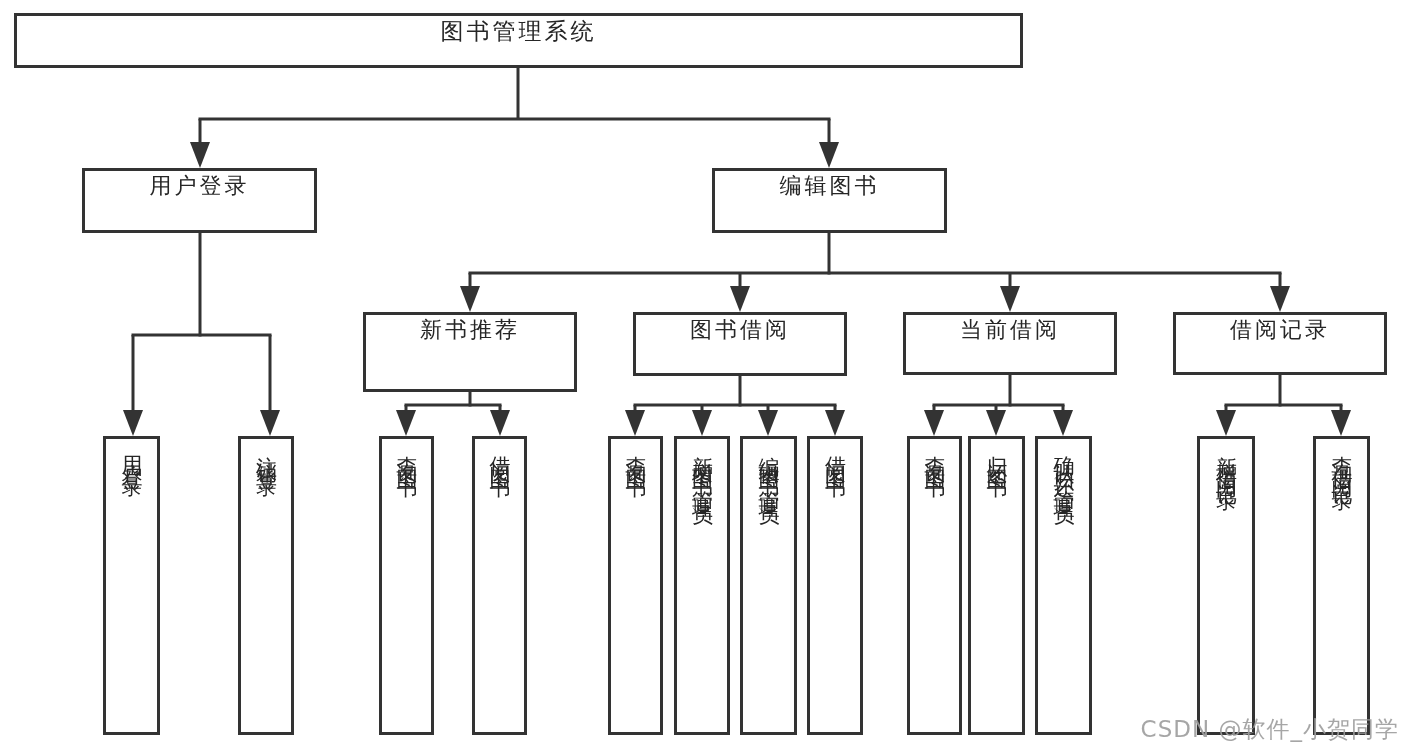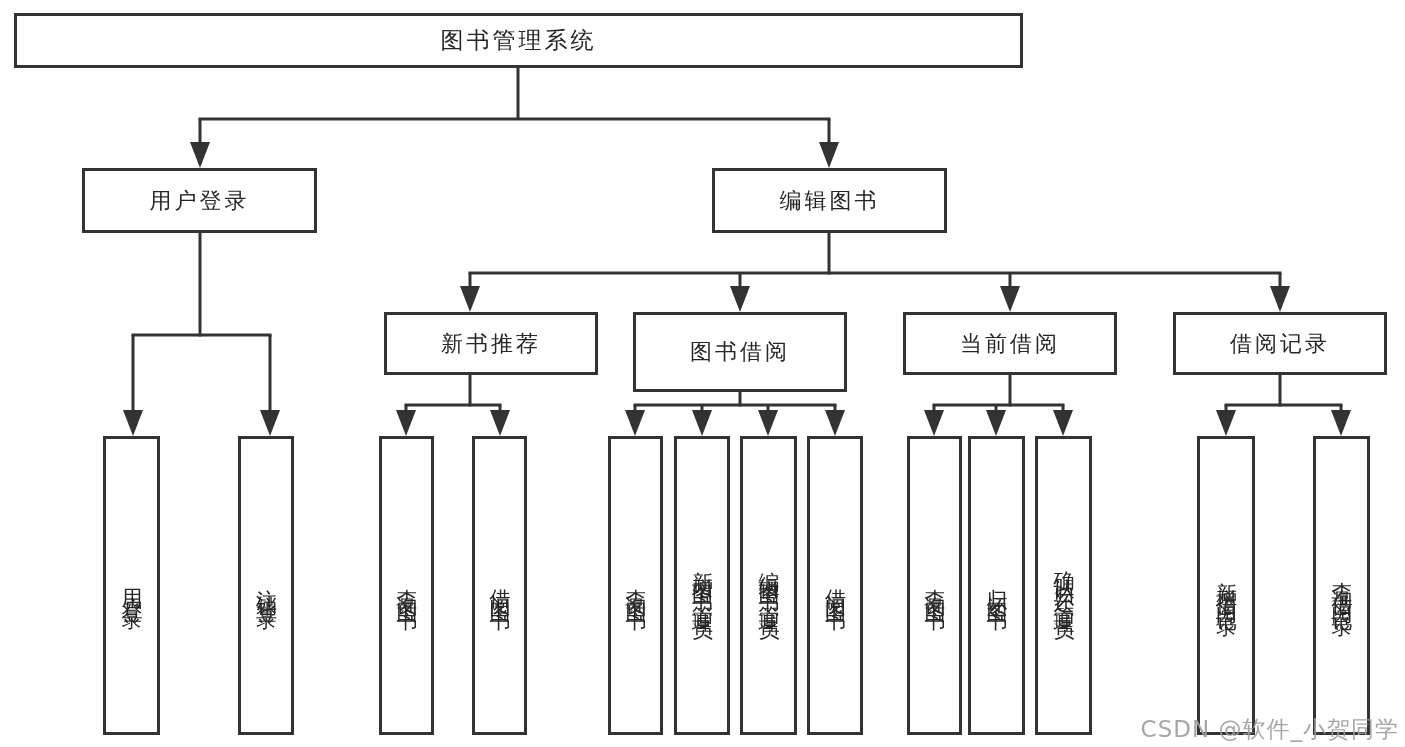--- a/index.html
+++ b/index.html
@@ -5,21 +5,21 @@
   html,body{margin:0;padding:0;background:#ffffff;}
   .canvas{
     position:relative;width:1405px;height:747px;background:#ffffff;
     font-family:"DejaVu Sans","Liberation Sans",sans-serif;overflow:hidden;
   }
   .connectors{position:absolute;left:0;top:0;width:1405px;height:747px;}
   .connectors line{stroke:#333333;stroke-width:3;}
   .connectors polygon{fill:#333333;stroke:none;}
   .node{
     position:absolute;background:#ffffff;border:3px solid #333333;
-    box-sizing:border-box;display:flex;align-items:center;justify-content:center;
+    box-sizing:border-box;display:flex;justify-content:center;
     color:#262626;
   }
   .lvl-h .lbl{font-size:22px;letter-spacing:3px;white-space:nowrap;}
   .root .lbl{font-size:23px;letter-spacing:3px;}
   .leaf .lbl{
     writing-mode:vertical-rl;text-orientation:mixed;
     font-size:21px;letter-spacing:7px;line-height:1;
   }
   .watermark{
     position:absolute;right:6px;top:714px;z-index:10;
@@ -97,24 +97,24 @@
     <span class="lbl">图书管理系统</span>
   </div>
 
   <div class="node lvl-h" style="left:82px;top:168px;width:235px;height:65px">
     <span class="lbl">用户登录</span>
   </div>
   <div class="node lvl-h" style="left:712px;top:168px;width:235px;height:65px">
     <span class="lbl">编辑图书</span>
   </div>
 
-  <div class="node lvl-h" style="left:384px;top:312px;width:214px;height:63px">
+  <div class="node lvl-h" style="left:363px;top:312px;width:214px;height:80px">
     <span class="lbl">新书推荐</span>
   </div>
-  <div class="node lvl-h" style="left:633px;top:312px;width:214px;height:80px">
+  <div class="node lvl-h" style="left:633px;top:312px;width:214px;height:64px">
     <span class="lbl">图书借阅</span>
   </div>
   <div class="node lvl-h" style="left:1173px;top:312px;width:214px;height:63px">
     <span class="lbl">借阅记录</span>
   </div>
   <div class="node lvl-h" style="left:903px;top:312px;width:214px;height:63px">
     <span class="lbl">当前借阅</span>
   </div>
 
   <div class="node leaf" style="left:103px;top:436px;width:57px;height:299px">

